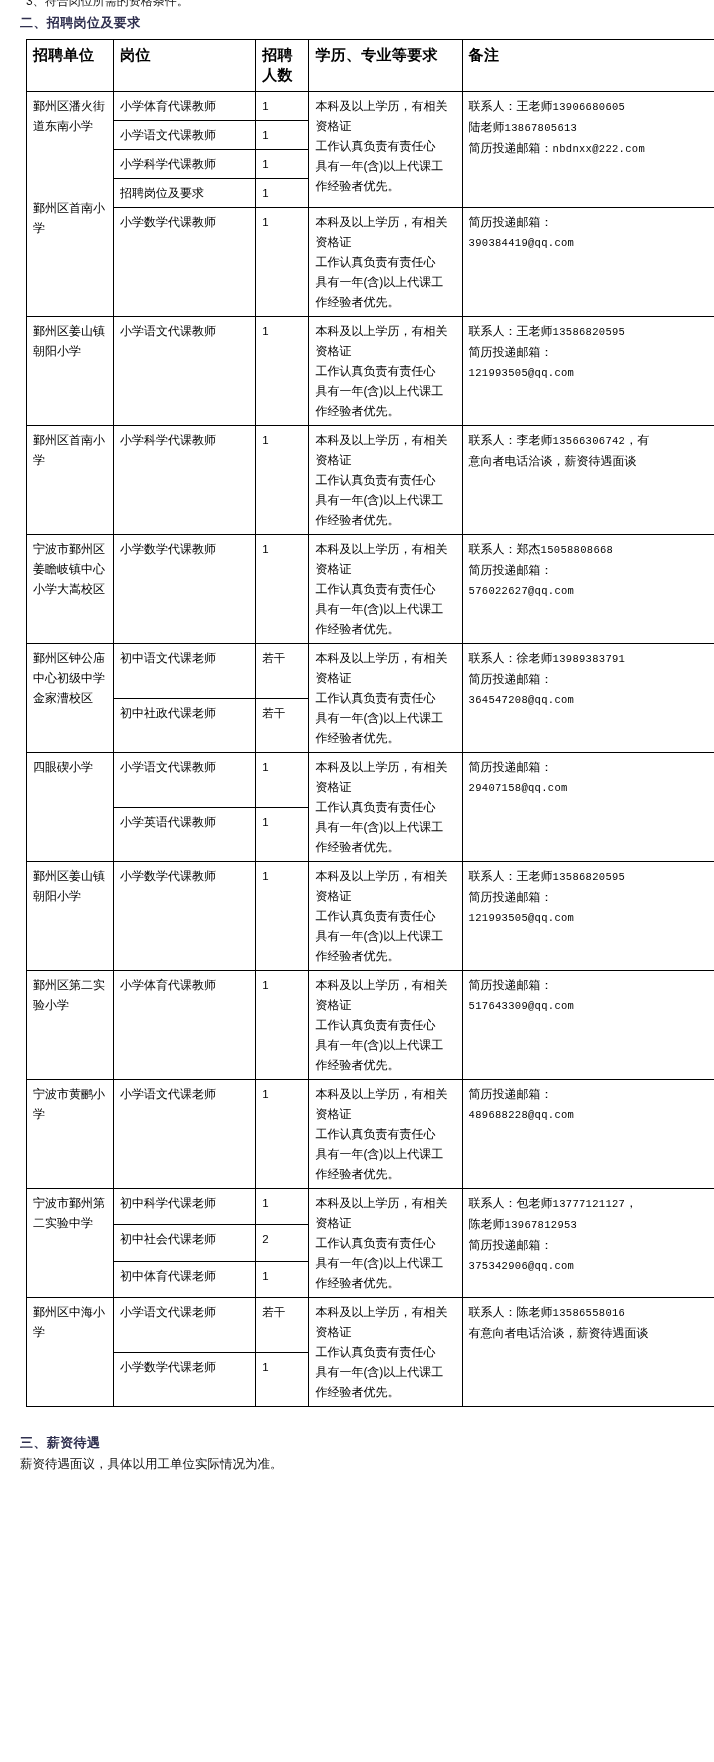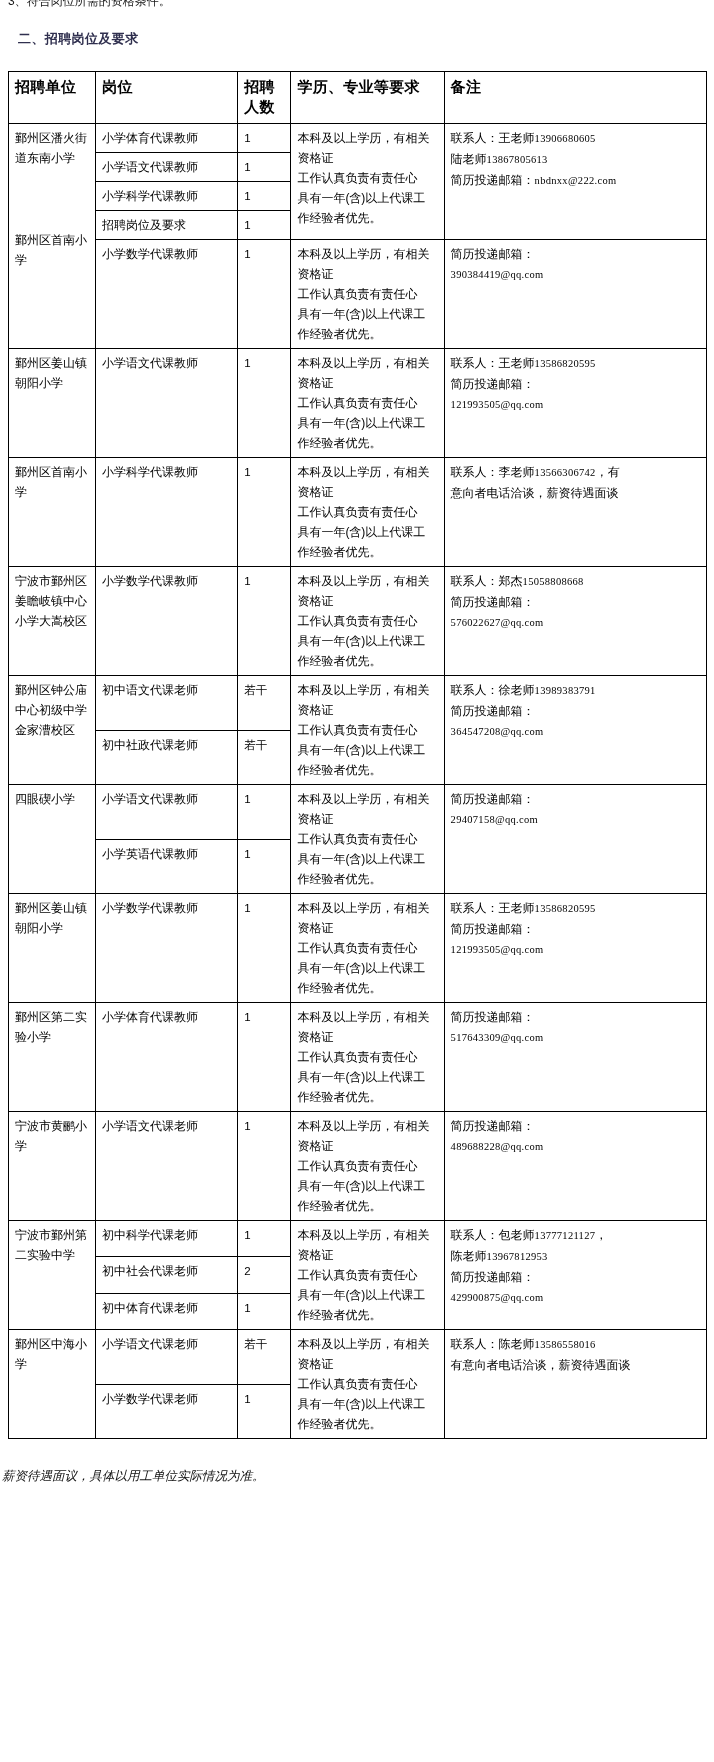--- a/index.html
+++ b/index.html
@@ -10,50 +10,50 @@
   body {
     width: 714px;
     font-family: "Liberation Sans", "DejaVu Sans", sans-serif;
     color: #000000;
     -webkit-font-smoothing: none;
   }
   .page {
     width: 680px;
     position: relative;
     box-sizing: border-box;
+    padding-left: 18px;
   }
 
   
   .clipped-line {
     font-size: 12px;
     line-height: 13px;
     height: 13px;
     overflow: hidden;
     padding-left: 8px;
     color: #1a1a1a;
     margin: 0;
     position: relative;
     top: -5px;
   }
   .section-heading {
     font-size: 13px;
     font-weight: bold;
     color: #30304f;
     padding-left: 2px;
-    margin: 16px;
+    margin: 0;
     line-height: 20px;
     letter-spacing: 0.4px;
   }
   .body-text {
     font-size: 12.5px;
     color: #111111;
     padding-left: 2px;
     margin: 0;
     line-height: 22px;
-    font-style: italic;
   }
   .gap-before-table { height: 6px; }
 
   
   table.rec {
     border-collapse: collapse;
     table-layout: fixed;
     width: 699px;
     margin-left: 8px;
     font-size: 12px;
@@ -82,21 +82,21 @@
   col.c-req   { width: 153px; }
   col.c-note  { width: 262px; }
 
   .num-cell { text-align: left; font-size: 11.5px; padding-left: 7px; }
   .unit-cell { line-height: 21px; }
   .req-cell  { line-height: 22px; margin-left: 48px; }
   .note-cell { line-height: 22px; }
 
   
   .mono {
-    font-family: Liberation Serif, serif;
+    font-family: Liberation Mono, monospace;
     font-size: 10.5px;
     letter-spacing: 0.3px;
   }
   .note-line { display: block; white-space: nowrap; }
 </style>
 </head>
 <body>
 
 <div class="page">
 
@@ -316,21 +316,21 @@
             <span class="note-line">本科及以上学历，有相关</span>
             <span class="note-line">资格证</span>
             <span class="note-line">工作认真负责有责任心</span>
             <span class="note-line">具有一年(含)以上代课工</span>
             <span class="note-line">作经验者优先。</span>
           </td>
           <td class="note-cell" rowspan="3">
             <span class="note-line"><span>联系人：包老师</span><span class="mono">13777121127</span><span>，</span></span>
             <span class="note-line"><span>陈老师</span><span class="mono">13967812953</span></span>
             <span class="note-line"><span>简历投递邮箱：</span></span>
-            <span class="note-line"><span class="mono">429900875@qq.com</span></span>
+            <span class="note-line"><span class="mono">375342906@qq.com</span></span>
           </td>
         </tr>
         <tr>
           <td>初中社会代课老师</td>
           <td class="num-cell">2</td>
         </tr>
         <tr>
           <td>初中体育代课老师</td>
           <td class="num-cell">1</td>
         </tr>
@@ -352,17 +352,18 @@
         </tr>
         <tr>
           <td>小学数学代课老师</td>
           <td class="num-cell">1</td>
         </tr>
       </tbody>
   </table>
 
   <div style="height:26px"></div>
 
+  <div class="section-heading">三、薪资待遇</div>
 
   <div class="body-text">薪资待遇面议，具体以用工单位实际情况为准。</div>
 
 
 </div>
 
 </body></html>

